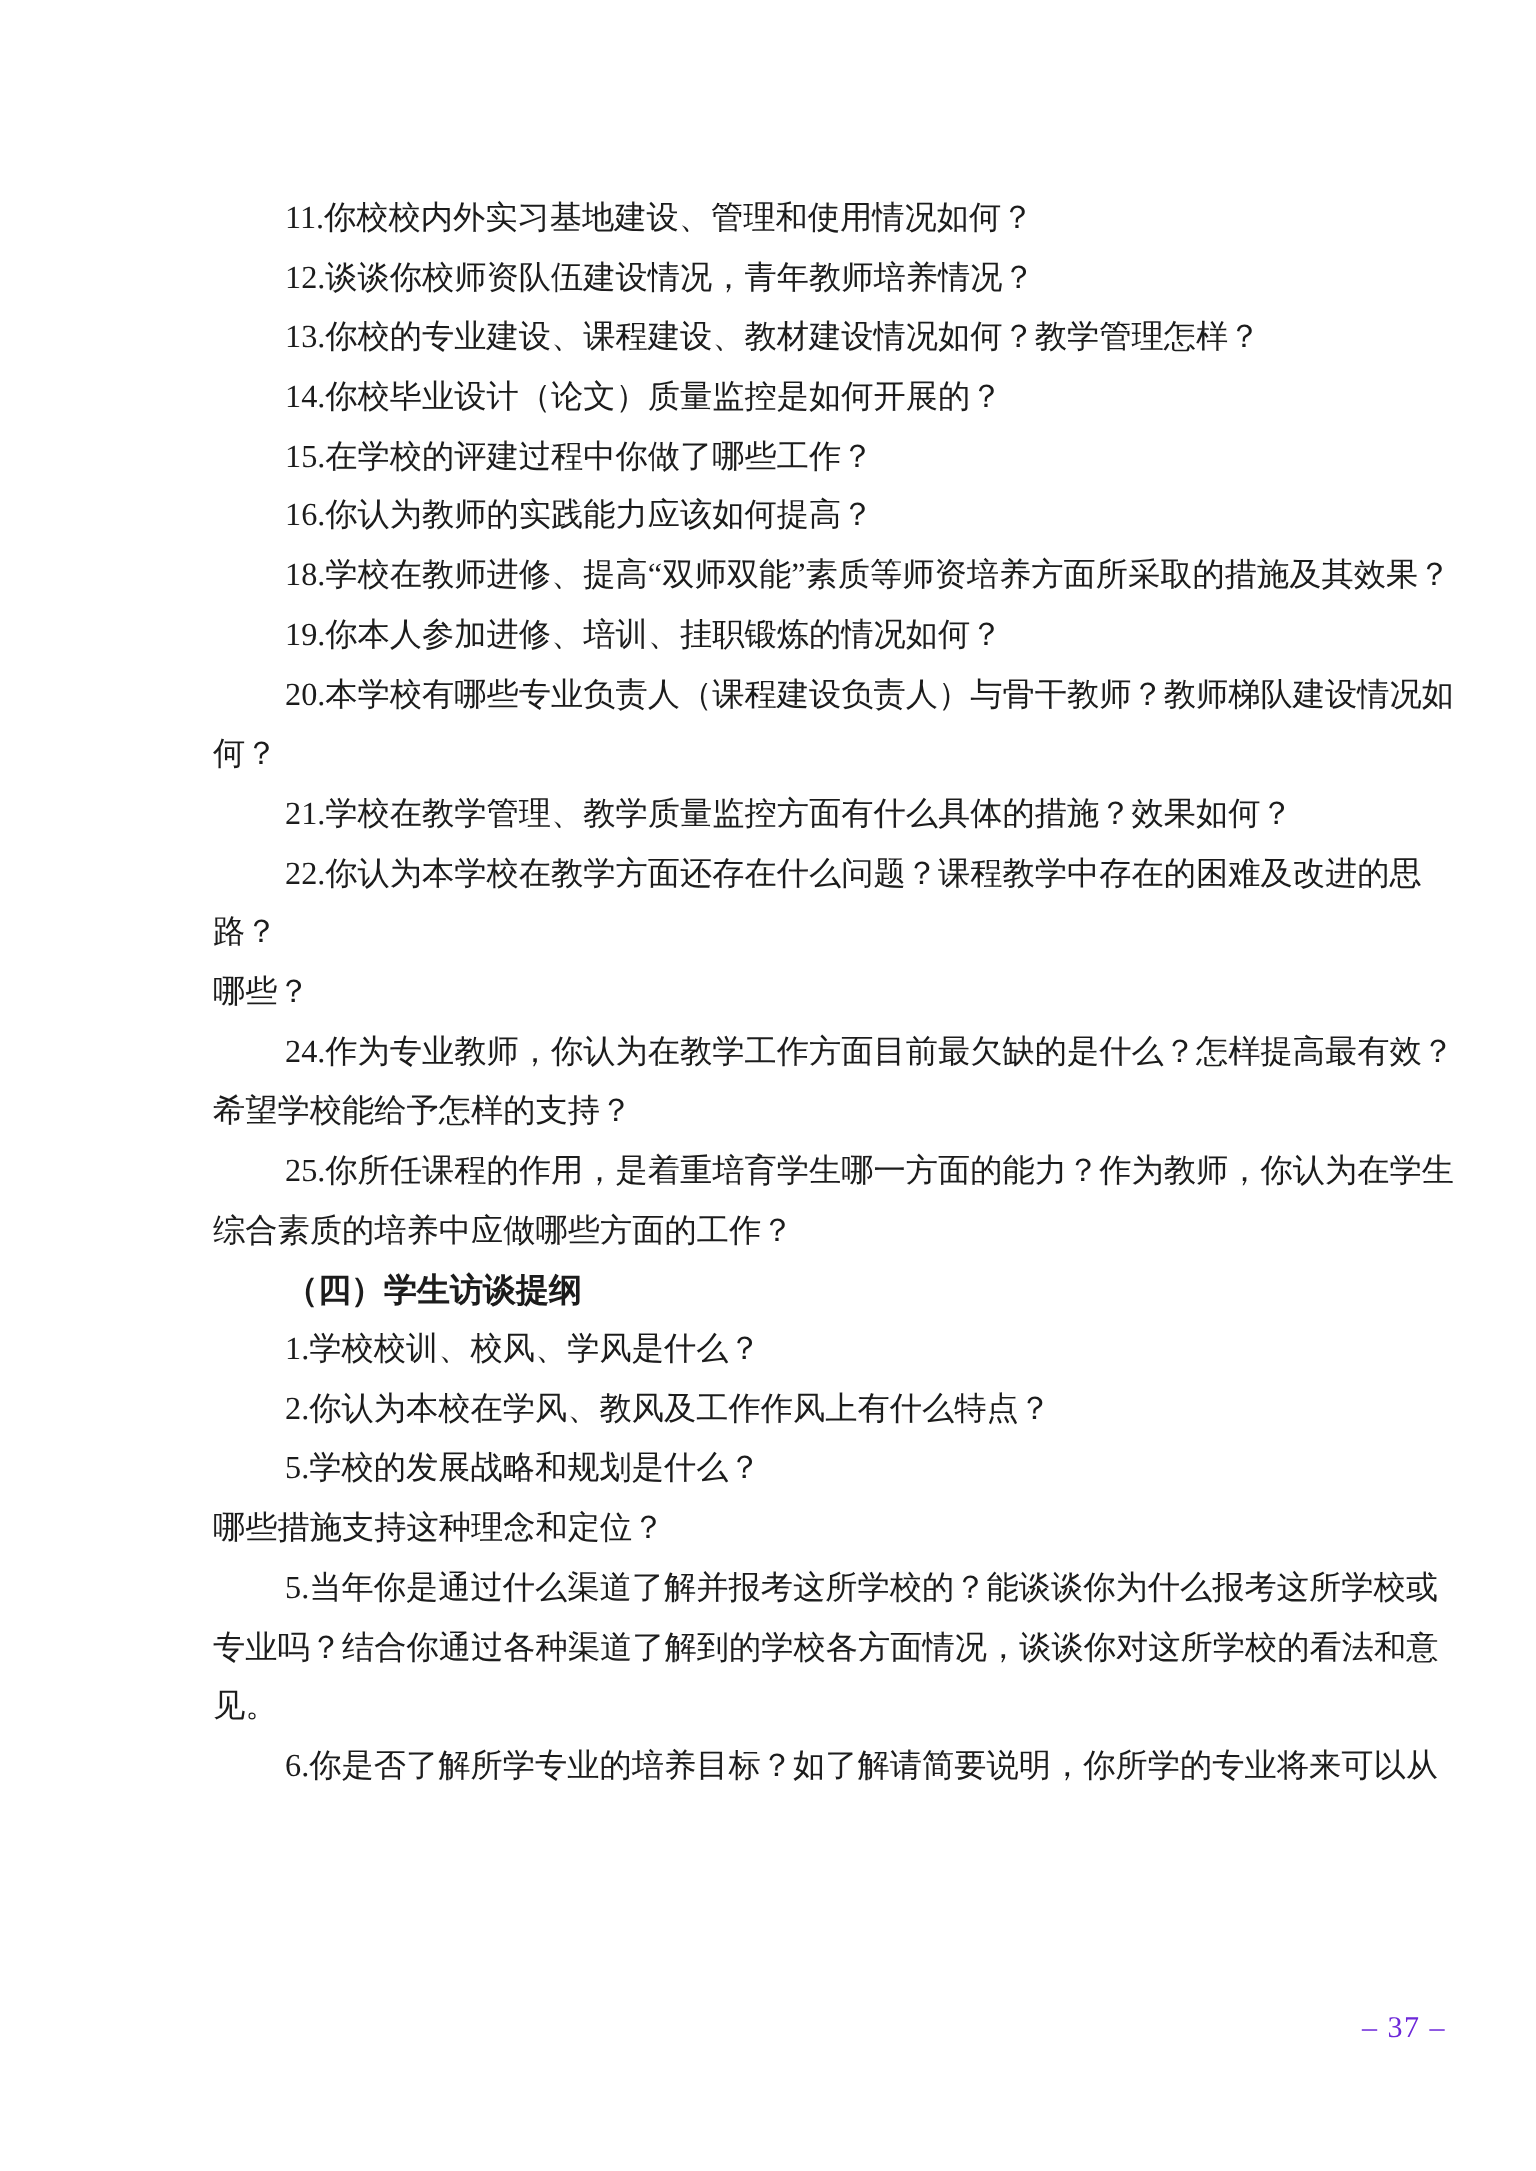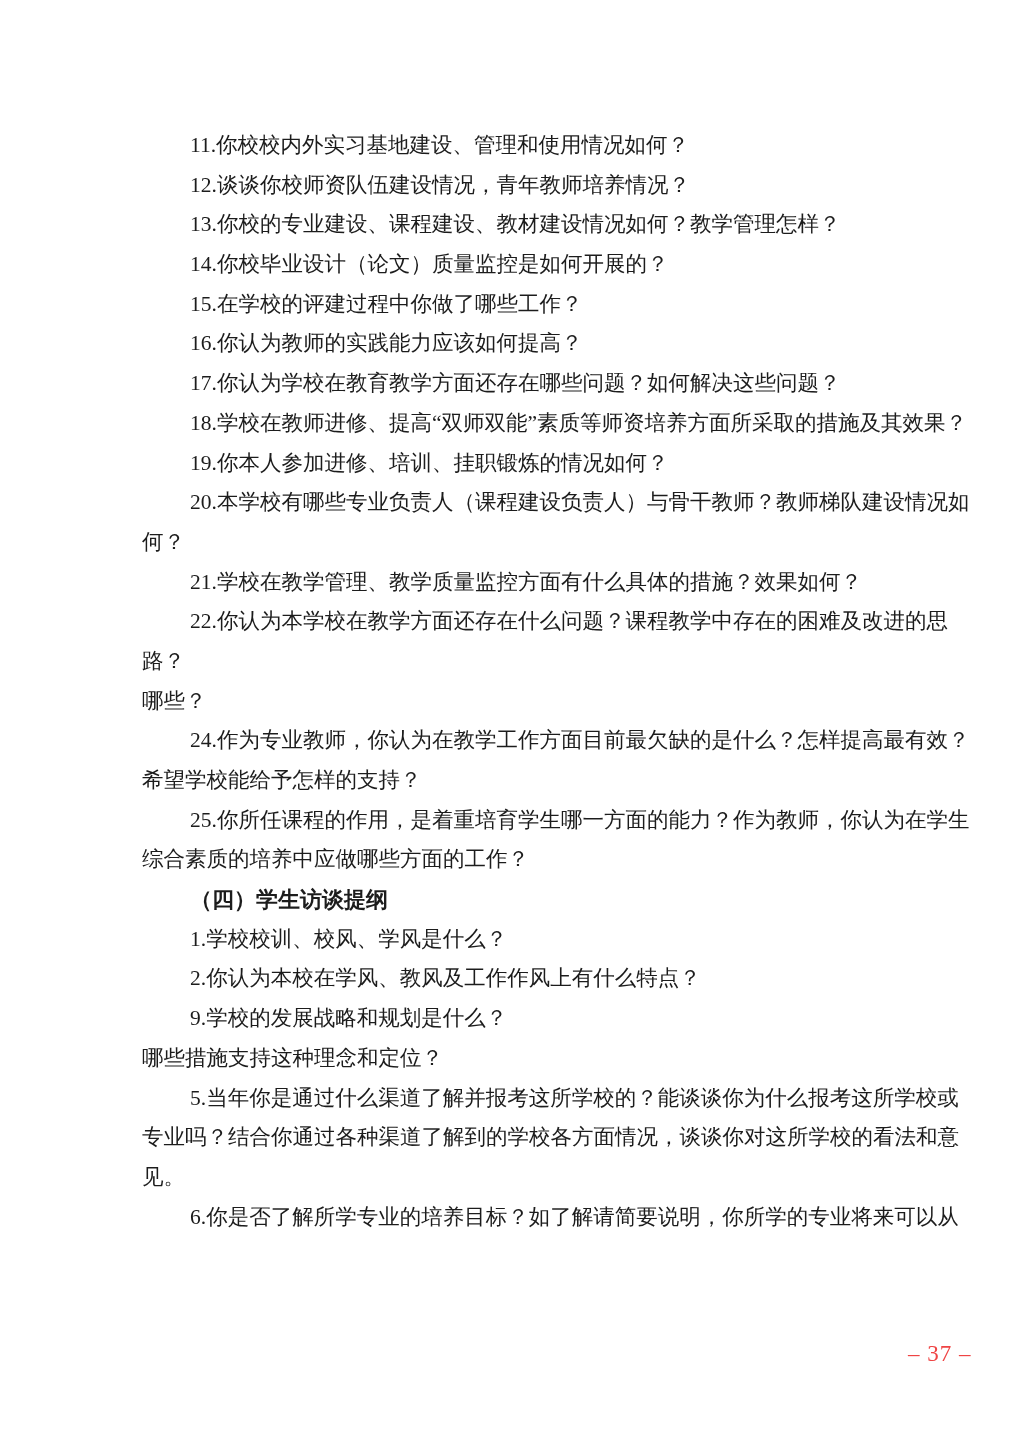--- a/index.html
+++ b/index.html
@@ -34,53 +34,52 @@
   }
   .line.heading {
     font-weight: 700;
     font-family: "Liberation Sans", "DejaVu Sans", sans-serif;
     font-size: 22px;
   }
   .page-number {
     position: absolute;
     left: 863px;
     top: 1341px;
-    font-size: 23px;
+    font-size: 20px;
     letter-spacing: 1px;
-    color: #ef4444;
+    color: #6d28d9;
   }
 </style>
 </head>
 <body>
 
 <div class="page">
   <div class="doc-body" id="doc-body">
       <div class="line indent">11.你校校内外实习基地建设、管理和使用情况如何？</div>
       <div class="line indent">12.谈谈你校师资队伍建设情况，青年教师培养情况？</div>
       <div class="line indent">13.你校的专业建设、课程建设、教材建设情况如何？教学管理怎样？</div>
       <div class="line indent">14.你校毕业设计（论文）质量监控是如何开展的？</div>
       <div class="line indent">15.在学校的评建过程中你做了哪些工作？</div>
       <div class="line indent">16.你认为教师的实践能力应该如何提高？</div>
-      <div class="line indent">17.你认为学校在教育教学方面还存在哪些问题？如何解决这些问题？</div>
       <div class="line indent">18.学校在教师进修、提高“双师双能”素质等师资培养方面所采取的措施及其效果？</div>
       <div class="line indent">19.你本人参加进修、培训、挂职锻炼的情况如何？</div>
       <div class="line indent">20.本学校有哪些专业负责人（课程建设负责人）与骨干教师？教师梯队建设情况如</div>
       <div class="line">何？</div>
       <div class="line indent">21.学校在教学管理、教学质量监控方面有什么具体的措施？效果如何？</div>
       <div class="line indent">22.你认为本学校在教学方面还存在什么问题？课程教学中存在的困难及改进的思</div>
       <div class="line">路？</div>
       <div class="line">哪些？</div>
       <div class="line indent">24.作为专业教师，你认为在教学工作方面目前最欠缺的是什么？怎样提高最有效？</div>
       <div class="line">希望学校能给予怎样的支持？</div>
       <div class="line indent">25.你所任课程的作用，是着重培育学生哪一方面的能力？作为教师，你认为在学生</div>
       <div class="line">综合素质的培养中应做哪些方面的工作？</div>
       <div class="line indent heading">（四）学生访谈提纲</div>
       <div class="line indent">1.学校校训、校风、学风是什么？</div>
       <div class="line indent">2.你认为本校在学风、教风及工作作风上有什么特点？</div>
-      <div class="line indent">9.学校的发展战略和规划是什么？</div>
+      <div class="line indent">5.学校的发展战略和规划是什么？</div>
       <div class="line">哪些措施支持这种理念和定位？</div>
       <div class="line indent">5.当年你是通过什么渠道了解并报考这所学校的？能谈谈你为什么报考这所学校或</div>
       <div class="line">专业吗？结合你通过各种渠道了解到的学校各方面情况，谈谈你对这所学校的看法和意</div>
       <div class="line">见。</div>
       <div class="line indent">6.你是否了解所学专业的培养目标？如了解请简要说明，你所学的专业将来可以从</div>
     </div>
   <div class="page-number">– 37 –</div>
 </div>
 
 </body></html>

